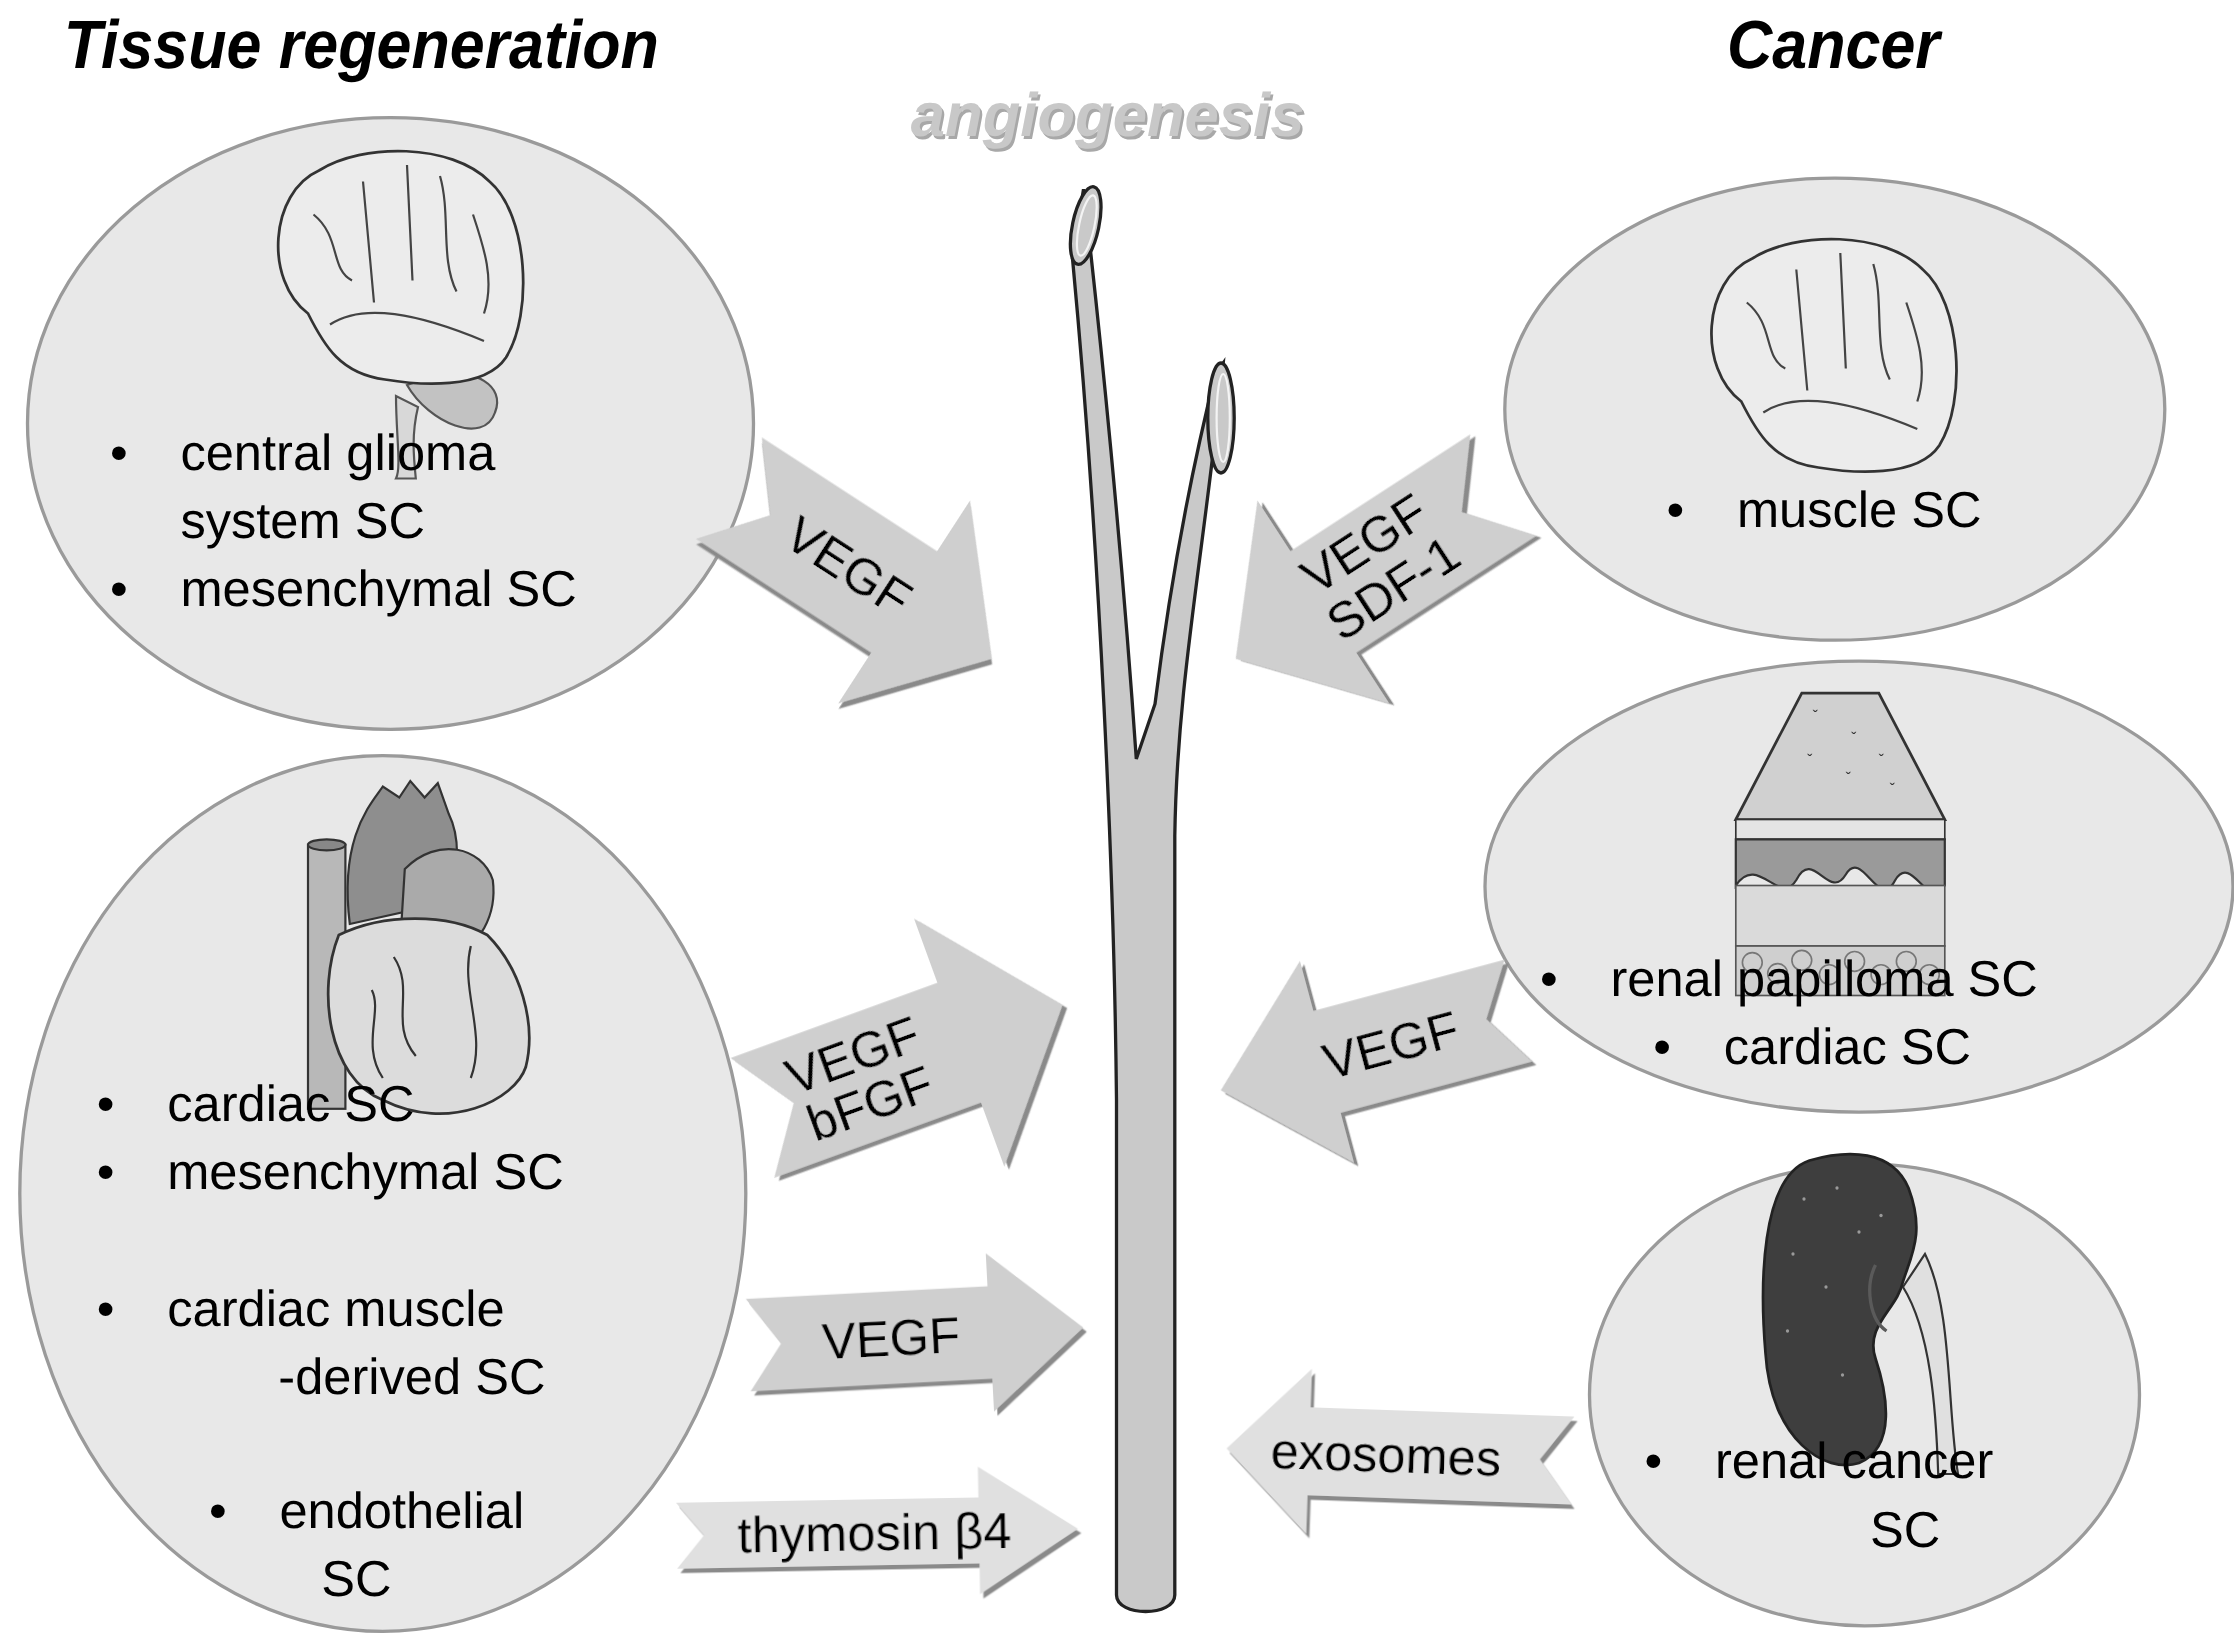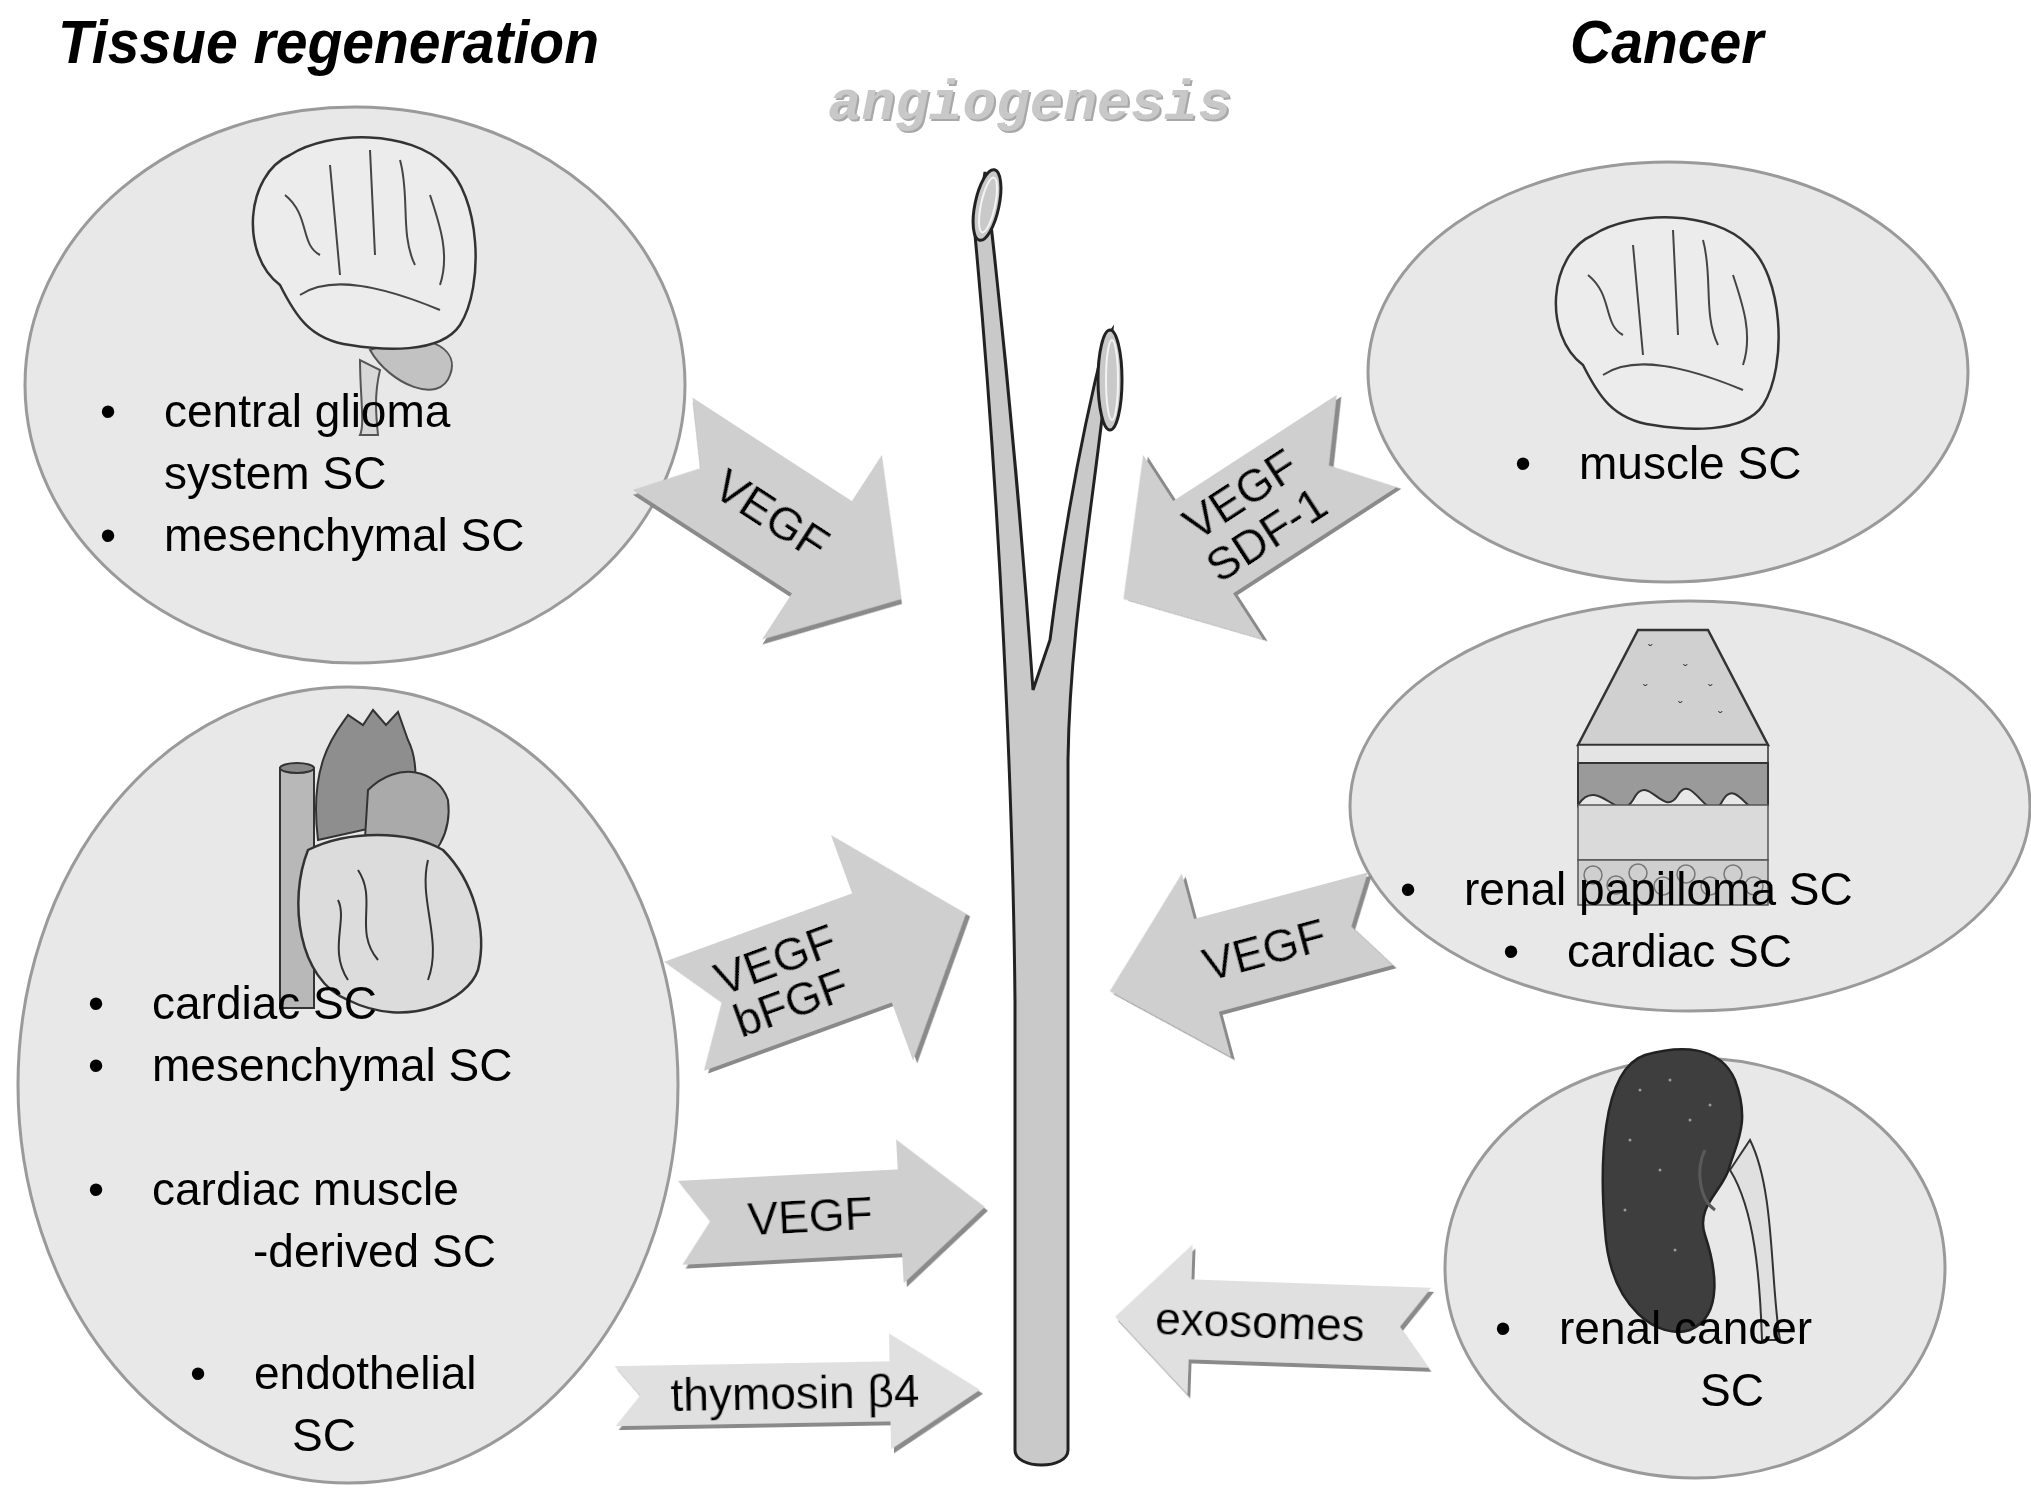--- a/index.html
+++ b/index.html
@@ -18,21 +18,21 @@
   .bl-row { display:flex; white-space:nowrap; }
   .bl-dot { width:64px; display:inline-block; text-align:left; }
 </style>
 </head>
 <body>
 
 <div id="stage">
 
   <div class="heading" style="left:58px; top:6px;">Tissue regeneration</div>
   <div class="heading" style="left:1570px; top:6px;">Cancer</div>
-  <div class="center-label" style="left:828px; top:72px;font-family:Liberation Mono, monospace;">angiogenesis</div>
+  <div class="center-label" style="left:828px; top:72px;">angiogenesis</div>
 
   <svg width="2031" height="1489" style="position:absolute;left:0;top:0;">
     <defs>
       <filter id="sh" x="-10%" y="-10%" width="130%" height="130%">
         <feDropShadow dx="3" dy="4" stdDeviation="0.5" flood-color="#8a8a8a" flood-opacity="1"></feDropShadow>
       </filter>
     </defs>
 
     <ellipse cx="355" cy="385" rx="330" ry="278" fill="#e8e8e8" stroke="#9a9a9a" stroke-width="3"></ellipse>
     <ellipse cx="348" cy="1085" rx="330" ry="398" fill="#e8e8e8" stroke="#9a9a9a" stroke-width="3"></ellipse>

